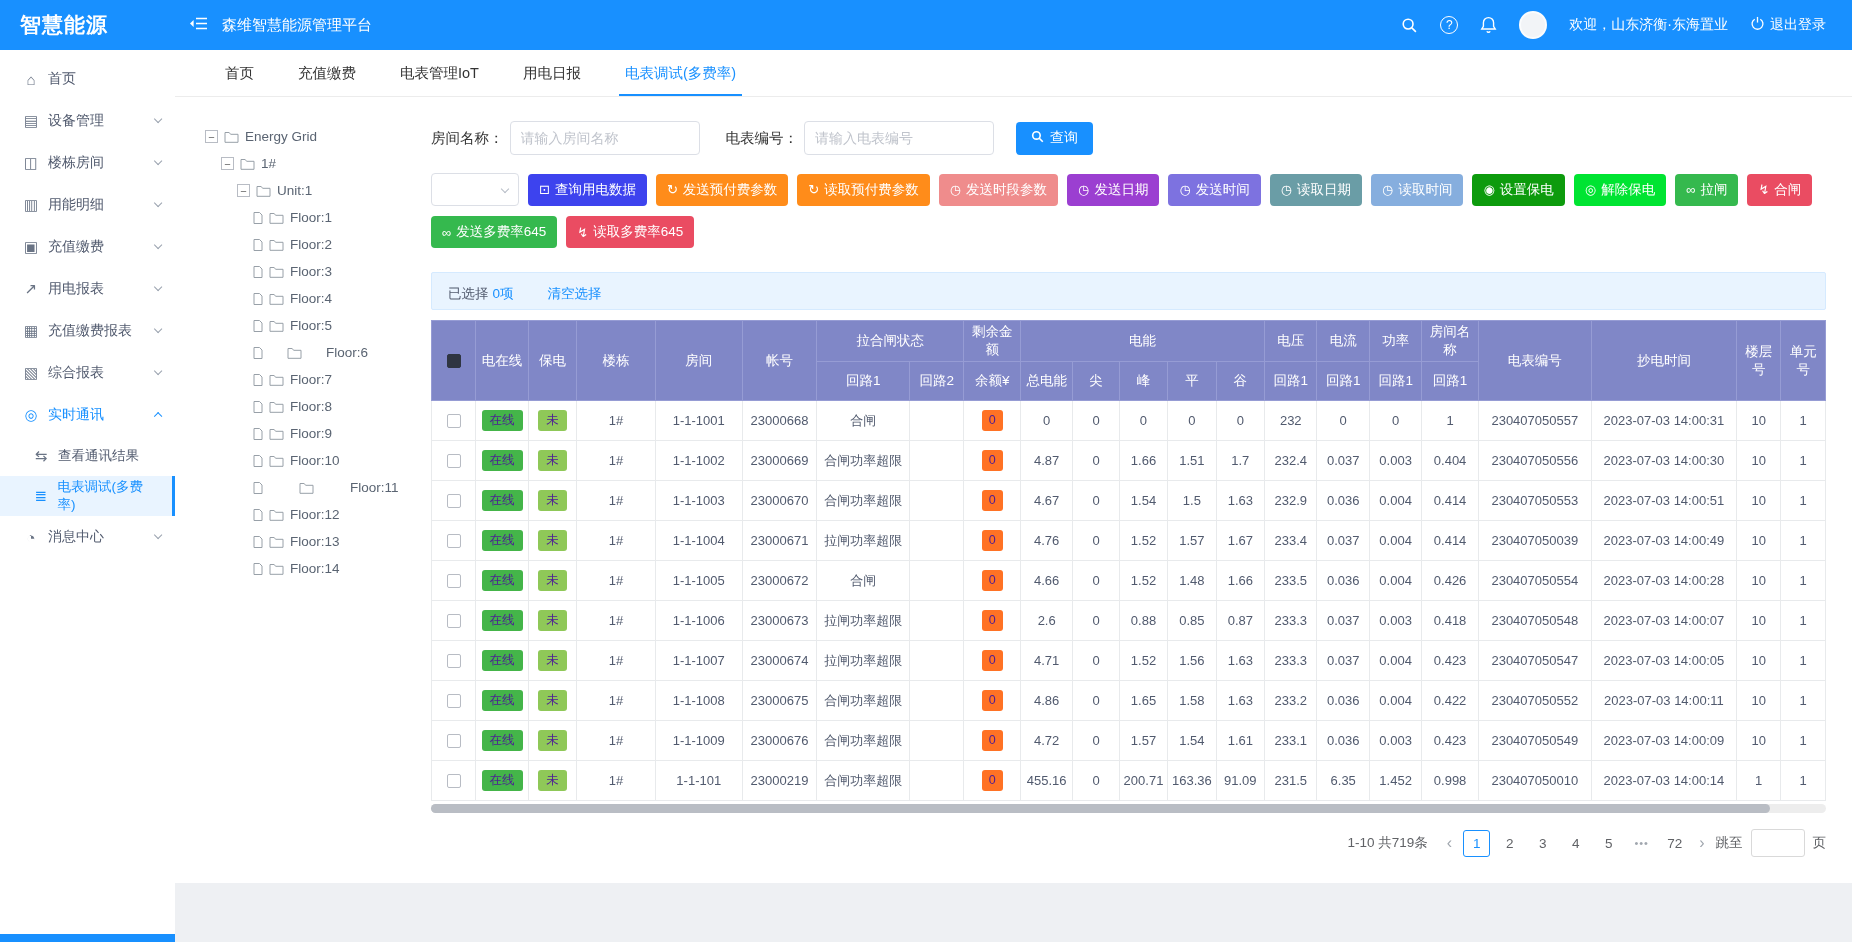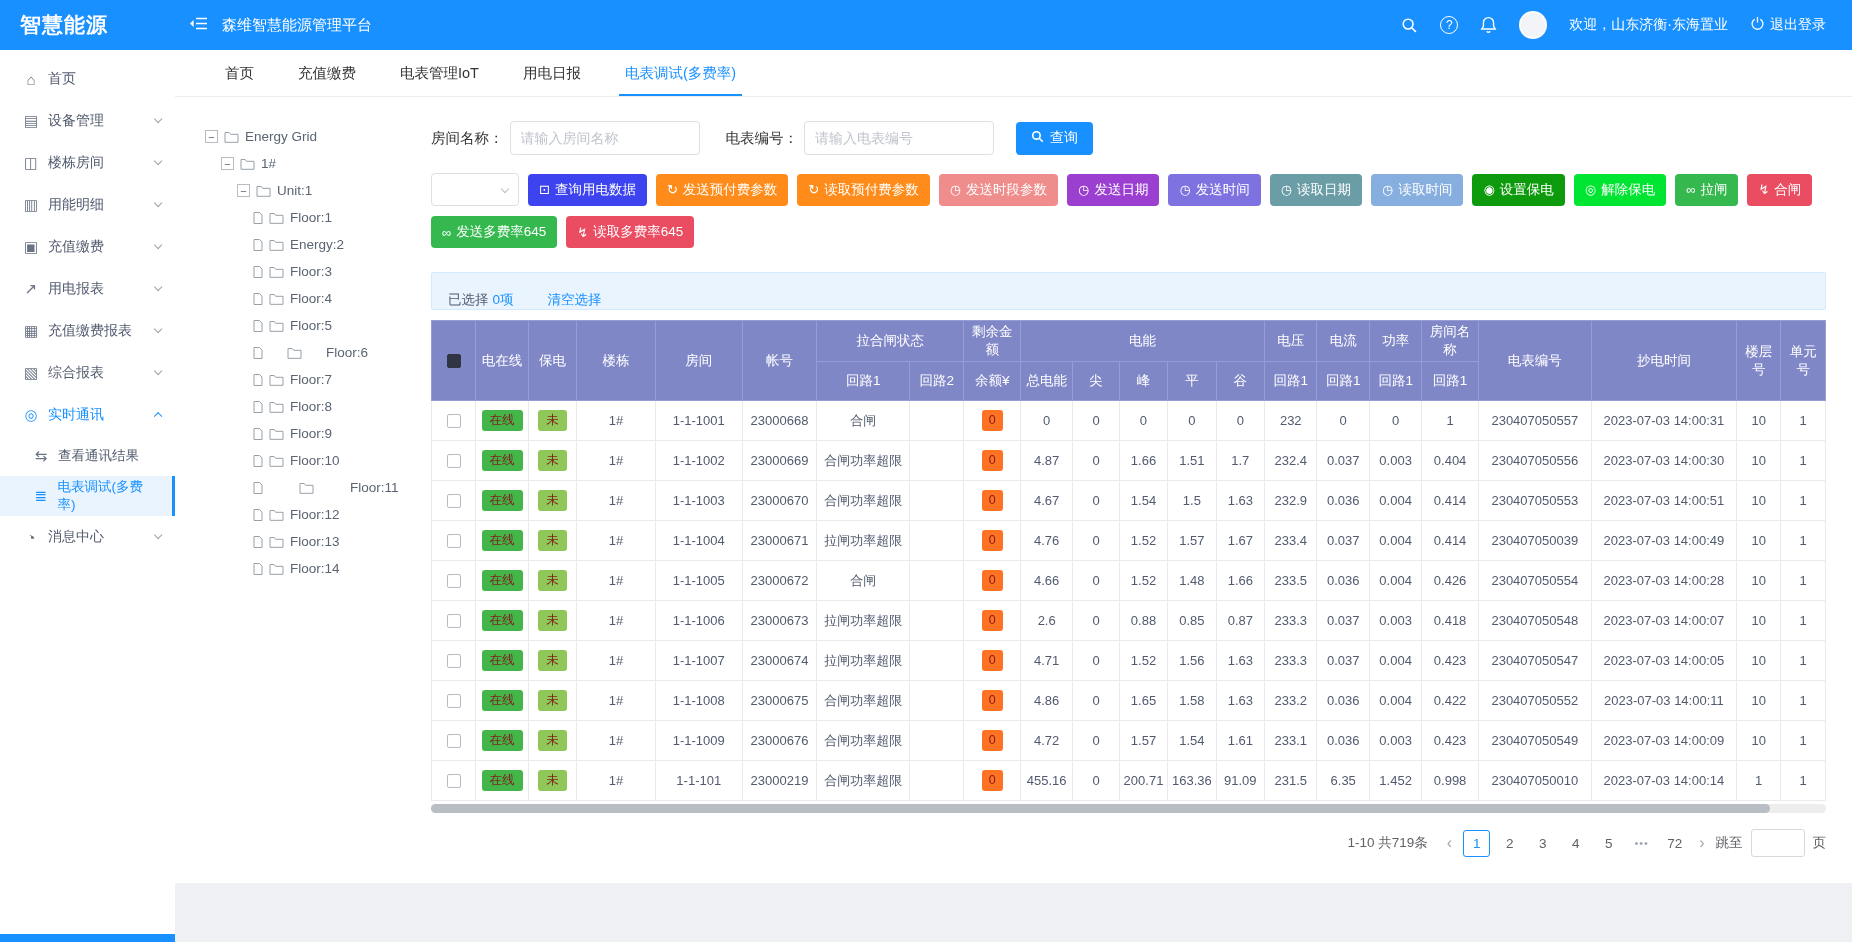--- a/index.html
+++ b/index.html
@@ -54,31 +54,31 @@
   .text-input::placeholder { color:#c0c4cc; }
   .search-btn { margin-left:22px; height:33px; padding:0 15px; background:#1890ff; border:none; border-radius:4px; color:#fff; font-size:14px; display:inline-flex; align-items:center; gap:6px; cursor:pointer; font-family:inherit; }
 
   .actions-row { display:flex; align-items:center; gap:9px; margin-bottom:10px; flex-wrap:nowrap; }
   .actions-row.second { margin-bottom:24px; }
   .select-box { width:88px; height:33px; border:1px solid #dcdfe6; border-radius:4px; background:#fff; position:relative; cursor:pointer; flex:0 0 auto; }
   .select-box .sel-chev { position:absolute; right:10px; top:12px; border:solid #b6bcc6; border-width:0 1.5px 1.5px 0; padding:2.5px; transform:rotate(45deg); }
   .abtn { height:32px; padding:0 11px; border:none; border-radius:4px; color:#fff; font-size:13.5px; display:inline-flex; align-items:center; gap:5px; cursor:pointer; white-space:nowrap; font-family:inherit; }
   .abtn-icon { font-size:13px; line-height:1; }
 
-  .selection-bar { height:38px; background:#e9f4ff; border:1px solid #d5eaff; border-radius:2px; display:flex; align-items:flex-end; padding:0 16px; font-size:13.5px; color:#515a6e; margin-bottom:10px; }
+  .selection-bar { height:38px; background:#e9f4ff; border:1px solid #d5eaff; border-radius:2px; display:flex; align-items:flex-start; padding:12px 16px; font-size:13.5px; color:#515a6e; margin-bottom:10px; }
   .sel-count { color:#1890ff; margin:0 4px; }
   .clear-link { color:#1890ff; margin-left:30px; cursor:pointer; }
 
   
   table { width:100%; border-collapse:collapse; table-layout:fixed; font-size:13px; text-align:center; }
   thead th { background:#8087c7; color:#fff; font-weight:400; border:1px solid #969cd4; height:39px; padding:2px; font-size:13.5px; }
   tbody td { border:1px solid #e8eaec; height:40px; padding:2px 3px; color:#515a6e; background:#fff; overflow:hidden; white-space:nowrap; }
   .cb { display:inline-block; width:14px; height:14px; border:1px solid #b8bcc4; border-radius:2px; background:#fff; vertical-align:middle; cursor:pointer; }
   .cb-header { background:#2f3542; border-color:#2f3542; }
-  .badge { display:inline-block; padding:4px 8px; border-radius:3px; color:#7f1d1d; font-size:12.5px; line-height:1; }
+  .badge { display:inline-block; padding:4px 8px; border-radius:3px; color:#4c1d95; font-size:12.5px; line-height:1; }
   .b-online { background:#44b549; }
   .b-not { background:#8fc858; }
   .b-zero { background:#ff7224; padding:4px 7px; }
 
   .hscroll { height:9px; background:#ededed; border-radius:5px; margin-top:3px; }
   .hscroll-thumb { width:96%; height:100%; background:#b9bdc4; border-radius:5px; cursor:pointer; }
 
   
   .pagination { margin-top:16px; display:flex; justify-content:flex-end; align-items:center; gap:8px; font-size:13.5px; color:#606266; padding-bottom:24px; }
   .pg-total { margin-right:8px; }
@@ -265,21 +265,21 @@
               <span class="tree-file">
                 <svg width="10" height="12" viewBox="0 0 10 12">
                   <path d="M1 .5h5.5L9 3v8.5H1z" fill="#fff" stroke="#98a0a8"></path>
                 </svg>
               </span>
               <span class="tree-folder">
                 <svg width="15" height="12" viewBox="0 0 15 12">
                   <path d="M1 1.5h4.2l1.4 1.8H14v8H1z" fill="#fff" stroke="#98a0a8"></path>
                 </svg>
               </span>
-              <span>Energy:2</span>
+              <span>Floor:2</span>
             </div>
             <div class="tree-node" style="padding-left: 48px;">
               <span class="tree-file">
                 <svg width="10" height="12" viewBox="0 0 10 12">
                   <path d="M1 .5h5.5L9 3v8.5H1z" fill="#fff" stroke="#98a0a8"></path>
                 </svg>
               </span>
               <span class="tree-folder">
                 <svg width="15" height="12" viewBox="0 0 15 12">
                   <path d="M1 1.5h4.2l1.4 1.8H14v8H1z" fill="#fff" stroke="#98a0a8"></path>

